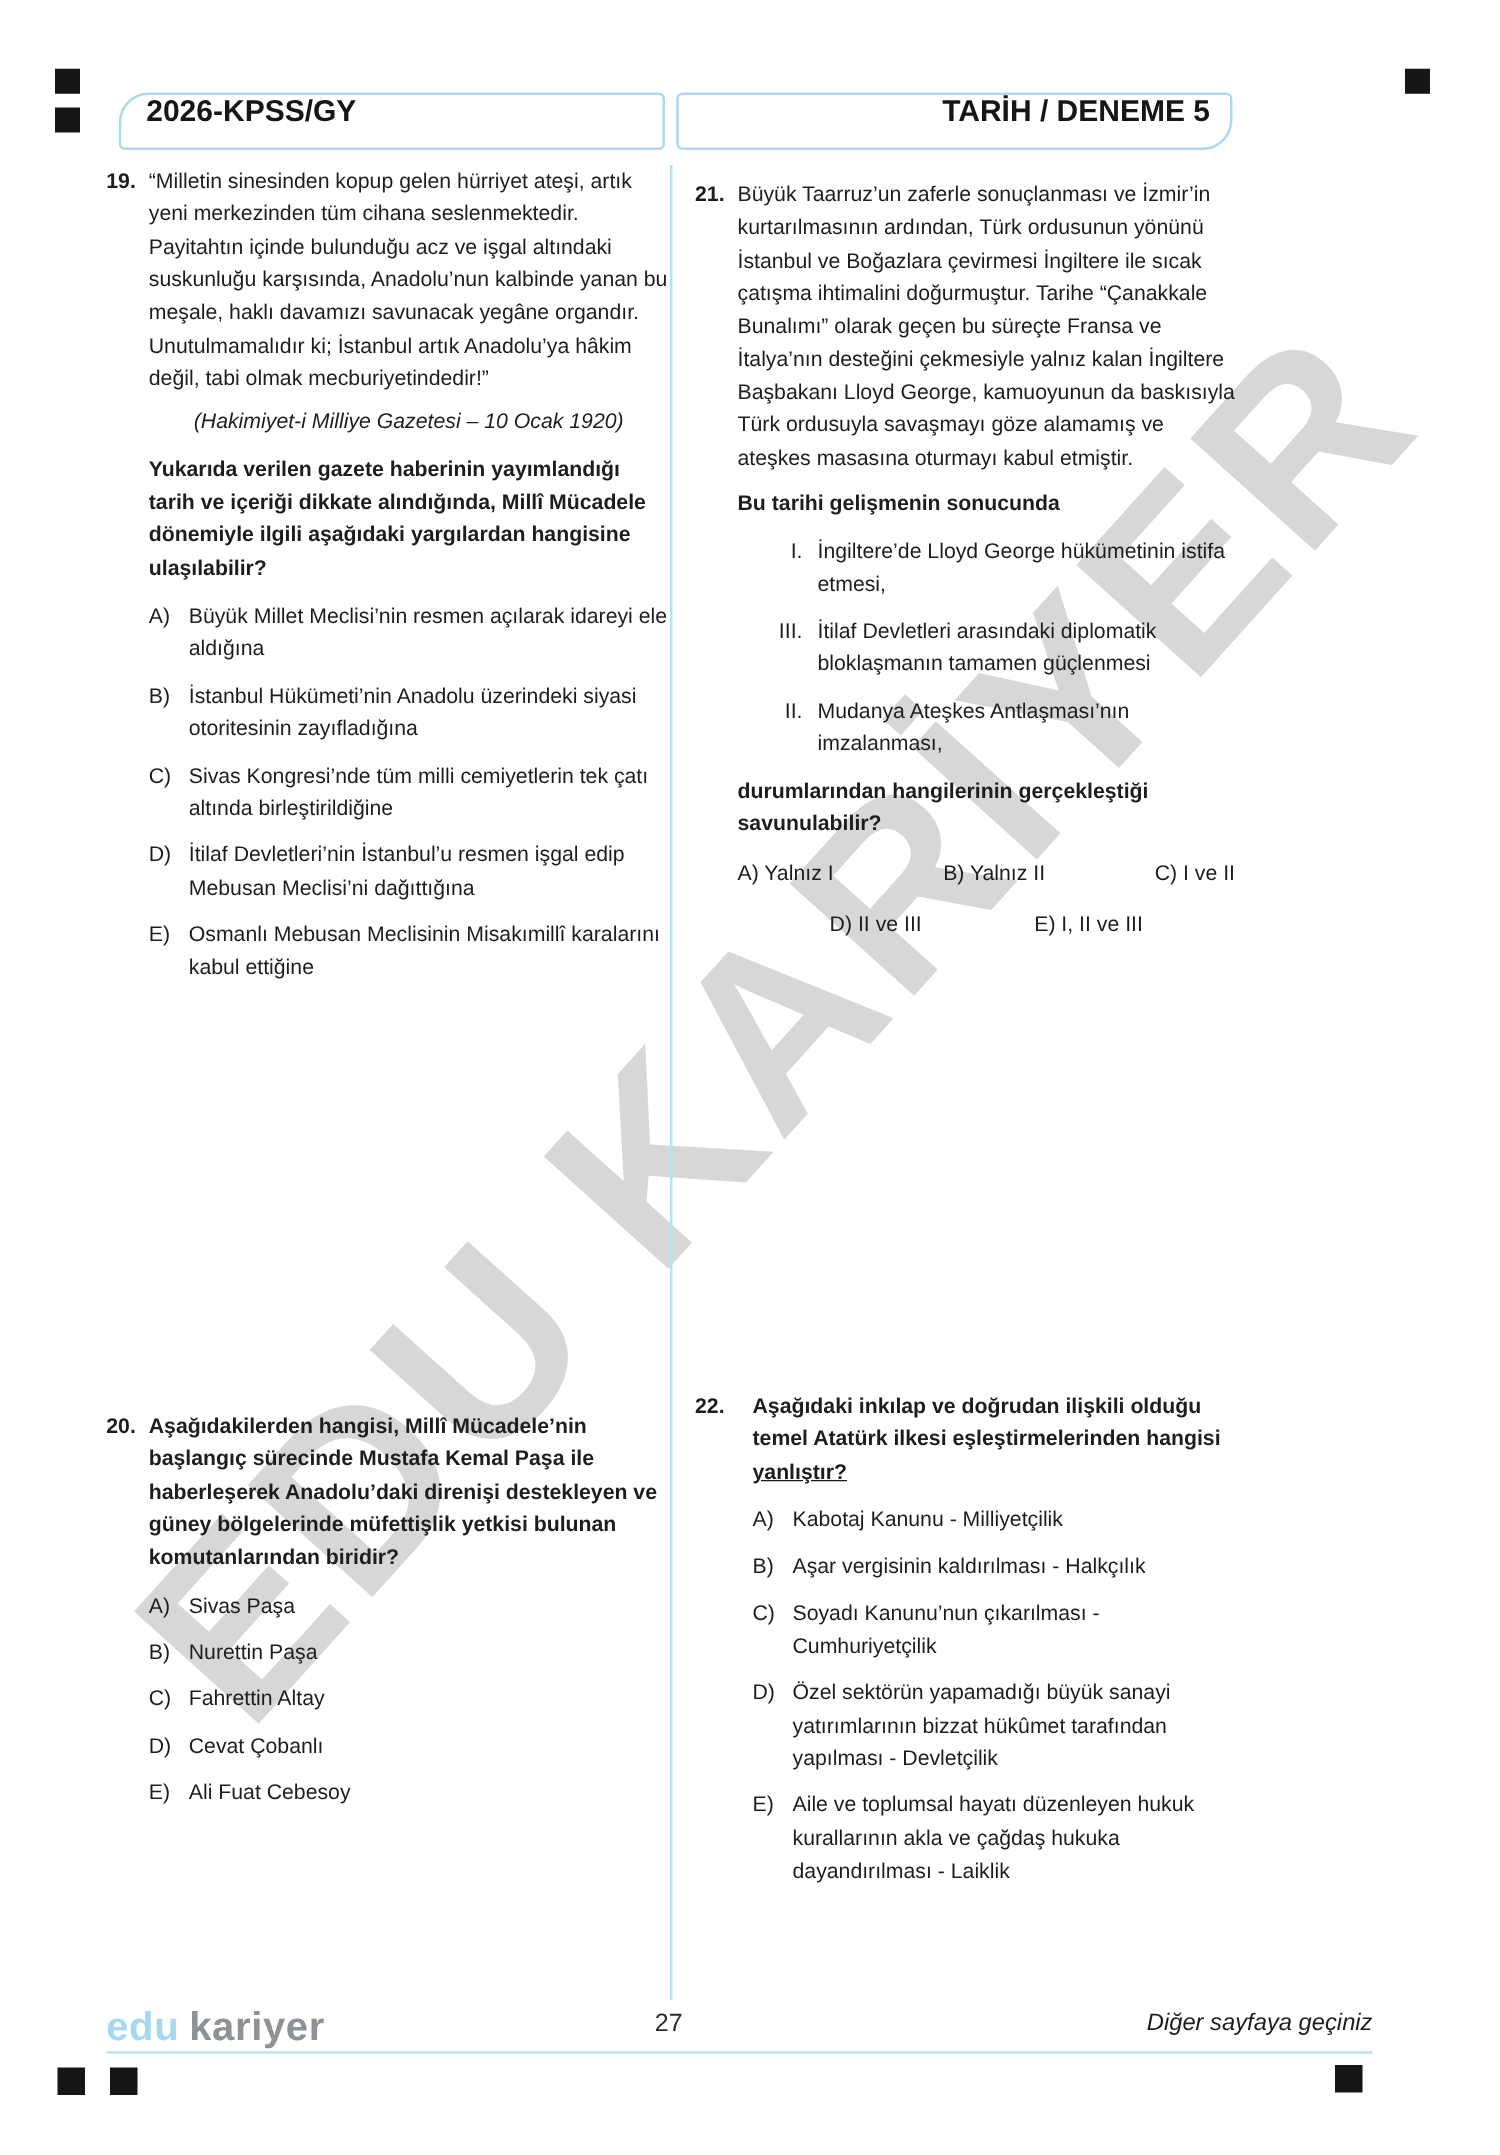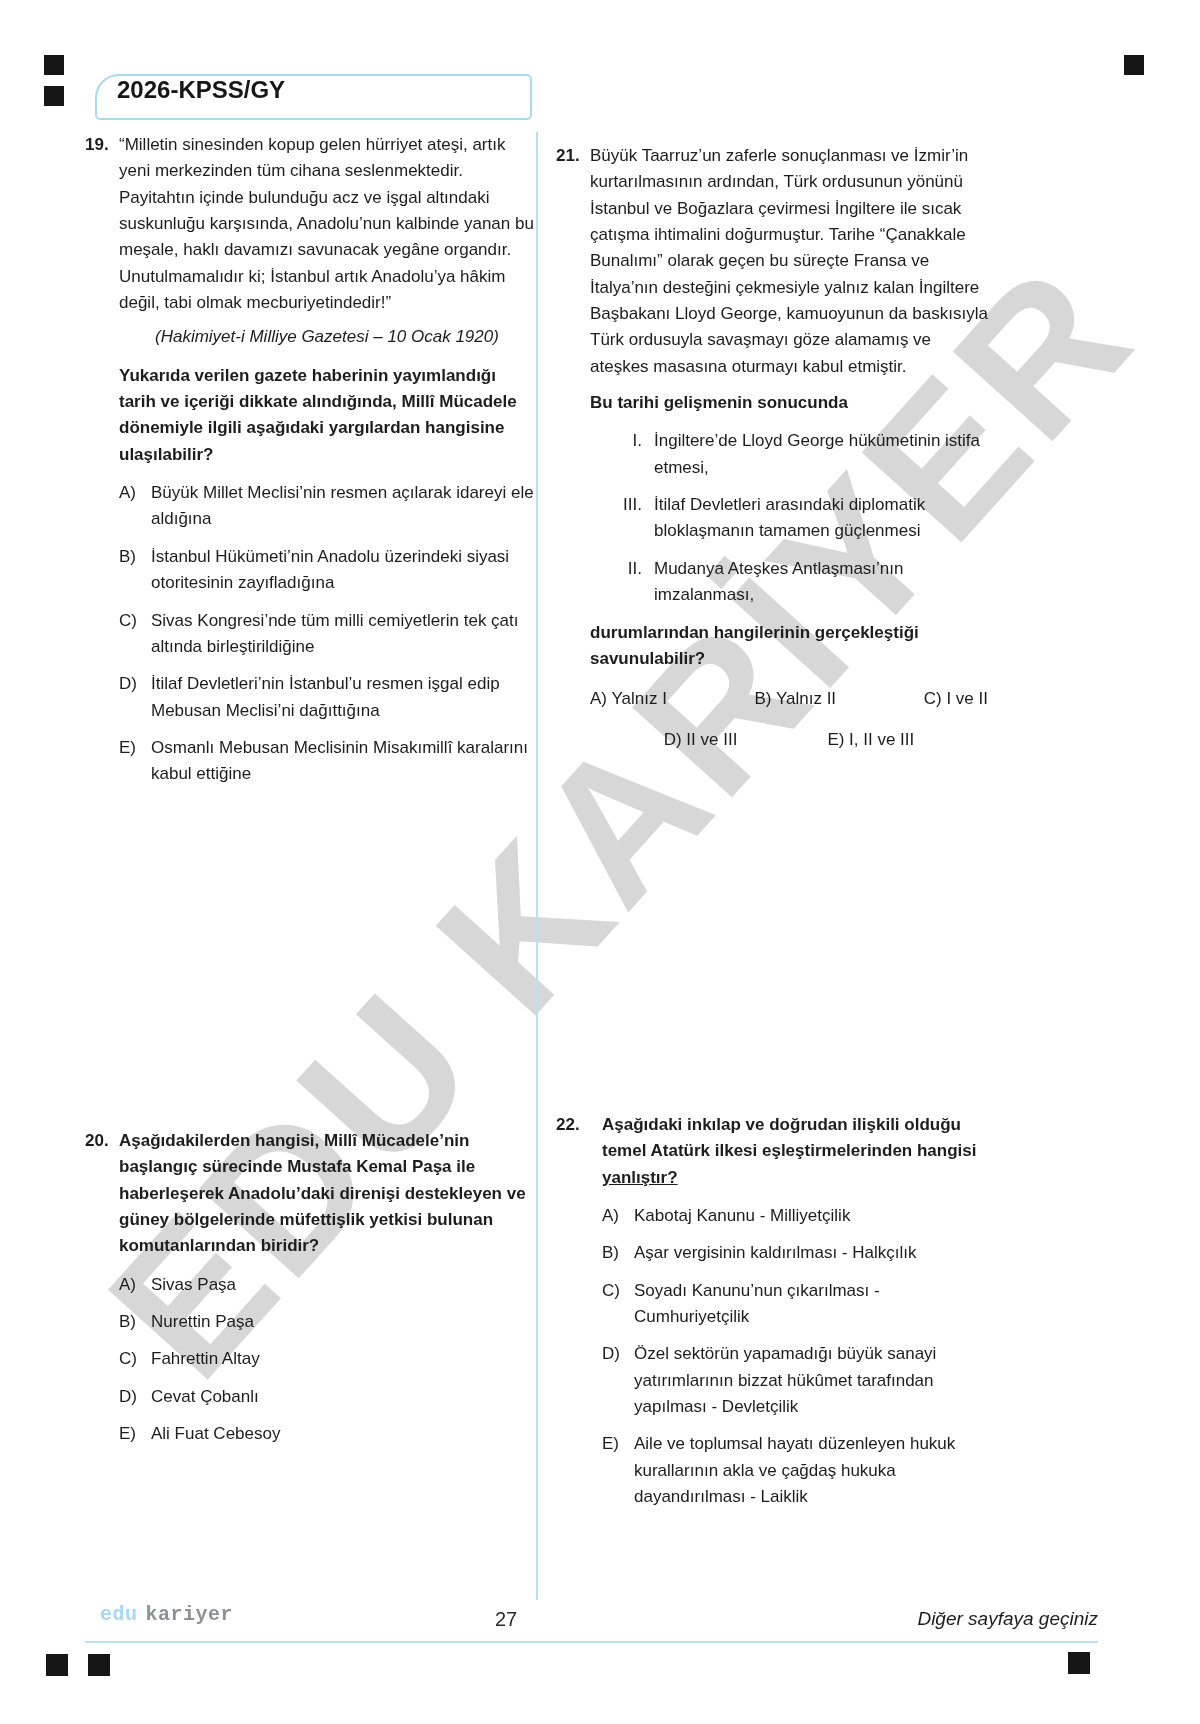--- a/index.html
+++ b/index.html
@@ -59,24 +59,24 @@
   .otext { flex:1; }
   .roman { display:flex; margin:0 0 11px 18px; }
   .rlabel { width:34px; flex-shrink:0; text-align:right; margin-right:12px; }
   .rtext { flex:1; }
   .opt-row1 { display:flex; justify-content:space-between; margin-top:14px; }
   .opt-row2 { display:flex; justify-content:center; gap:90px; margin-top:14px; }
   .uline { text-decoration:underline; }
 
   
   .footer-line { position:absolute; left:85px; top:1641px; width:1013px; height:2px; background:#b9e1f2; z-index:2; }
-  .brand { position:absolute; left:100px; top:1603px; font-size:20px; font-weight:bold; letter-spacing:0.5px; z-index:2;font-family:Liberation Mono, monospace; }
+  .brand { position:absolute; left:85px; top:1603px; font-size:32px; font-weight:bold; letter-spacing:0.5px; z-index:2; }
   .brand .edu { color:#a8d8ef; }
   .brand .kariyer { color:#8e9296; margin-left:8px; }
-  .page-num { position:absolute; left:495px; top:1608px; width:80px; font-size:20px; color:#2a2a2a; z-index:2; }
+  .page-num { position:absolute; left:495px; top:1608px; width:80px; text-align:center; font-size:20px; color:#2a2a2a; z-index:2; }
   .next-page { position:absolute; right:102px; top:1608px; font-size:19px; font-style:italic; color:#1d1d1d; z-index:2; }
 </style>
 </head>
 <body>
 
 <div class="page">
 
   <div class="mark tl1"></div>
   <div class="mark tl2"></div>
   <div class="mark tr"></div>
@@ -84,20 +84,23 @@
   <div class="mark bl2"></div>
   <div class="mark br"></div>
 
   <div class="watermark">
     <span>EDU KARİYER</span>
   </div>
 
   <div class="hdr left">
     <span>2026-KPSS/GY</span>
   </div>
+  <div class="hdr right">
+    <span>TARİH / DENEME 5</span>
+  </div>
 
   <div class="divider"></div>
 
   <div class="question q19">
     <div class="qnum">19.</div>
     <div class="qbody">
       <p>“Milletin sinesinden kopup gelen hürriyet ateşi, artık yeni merkezinden tüm cihana seslenmektedir. Payitahtın içinde bulunduğu acz ve işgal altındaki suskunluğu karşısında, Anadolu’nun kalbinde yanan bu meşale, haklı davamızı savunacak yegâne organdır. Unutulmamalıdır ki; İstanbul artık Anadolu’ya hâkim değil, tabi olmak mecburiyetindedir!”</p>
       <div class="citation">(Hakimiyet-i Milliye Gazetesi – 10 Ocak 1920)</div>
       <div class="stem">Yukarıda verilen gazete haberinin yayımlandığı tarih ve içeriği dikkate alındığında, Millî Mücadele dönemiyle ilgili aşağıdaki yargılardan hangisine ulaşılabilir?</div>
       <div class="option">

